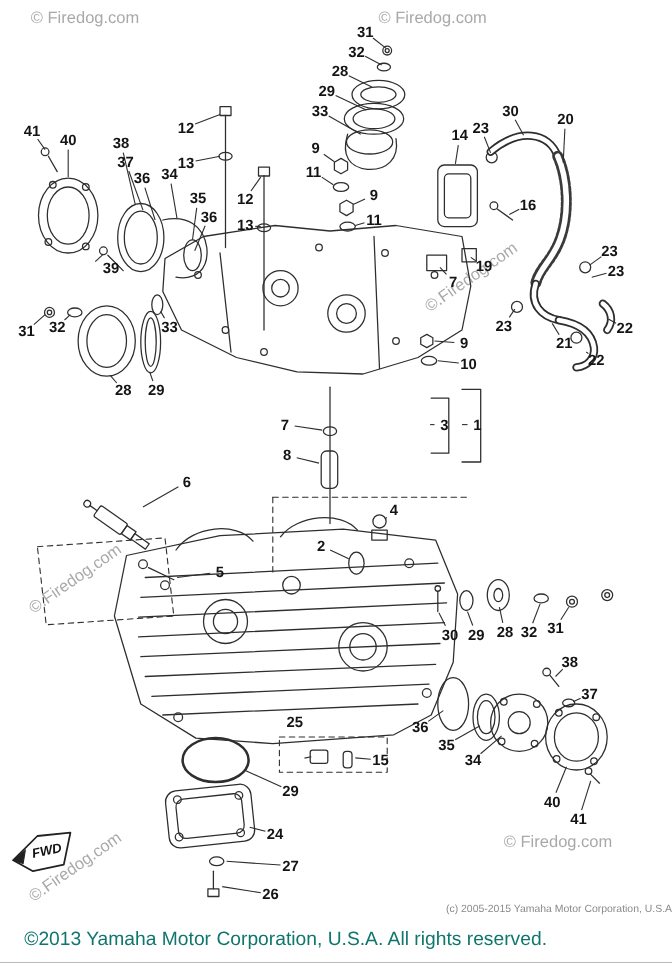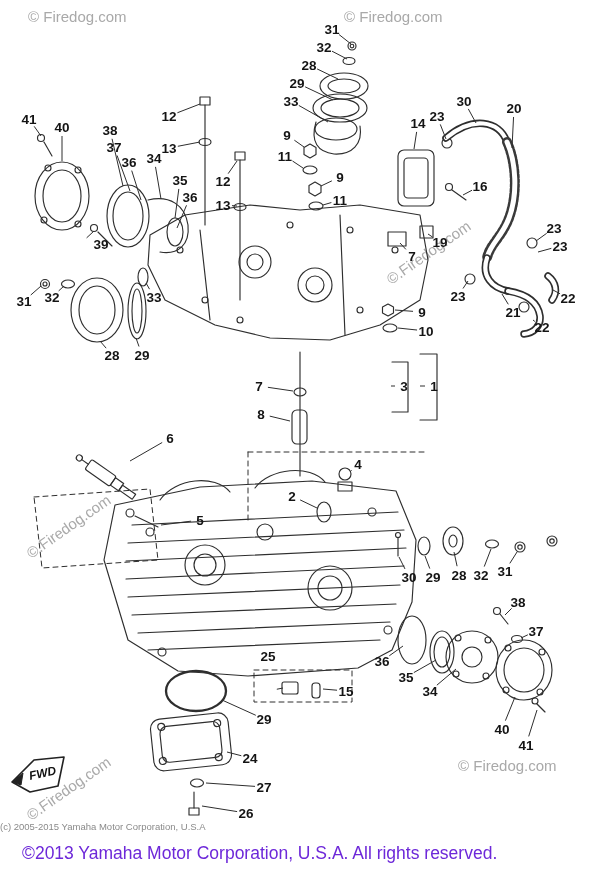--- a/index.html
+++ b/index.html
@@ -14,22 +14,22 @@
   #art .hoseI{stroke:#ffffff;stroke-width:4.2;}
   #art .coilO{stroke:#3a3a3a;stroke-width:10;stroke-dasharray:2.6 2.2;}
   #art .coilI{stroke:#ffffff;stroke-width:5;}
   #art .dash{stroke-dasharray:5 4;stroke-width:1;}
   #leaders line{stroke:#2e2e2e;stroke-width:1;}
   .callout{position:absolute;transform:translate(-50%,-50%);font-size:13.5px;font-weight:bold;
            color:#141414;white-space:nowrap;}
   .wm{position:absolute;color:#a9a9a9;font-size:15px;white-space:nowrap;transform-origin:left center;}
   .center-wm{position:absolute;left:112px;top:414px;font-size:29px;color:#949494;opacity:.85;
              white-space:nowrap;letter-spacing:.5px;}
-  .footer-small{position:absolute;left:0;right:0;top:821px;text-align:left;font-size:9.5px;color:#8a8a8a;}
-  .copyright{position:absolute;left:22px;top:843px;font-size:17.5px;color:#6d28d9;}
+  .footer-small{position:absolute;left:0;right:0;top:821px;text-align:right;font-size:9.5px;color:#8a8a8a;}
+  .copyright{position:absolute;left:22px;top:843px;font-size:17.5px;color:#0f766e;}
   .fwd{position:absolute;left:6px;top:748px;width:72px;height:54px;}
 </style>
 </head>
 <body>
 
 <div class="page">
 
   <div id="watermarks">
       <span class="wm" style="left: 28px; top: 8px;">© Firedog.com</span>
       <span class="wm" style="left: 344px; top: 8px;">© Firedog.com</span>

